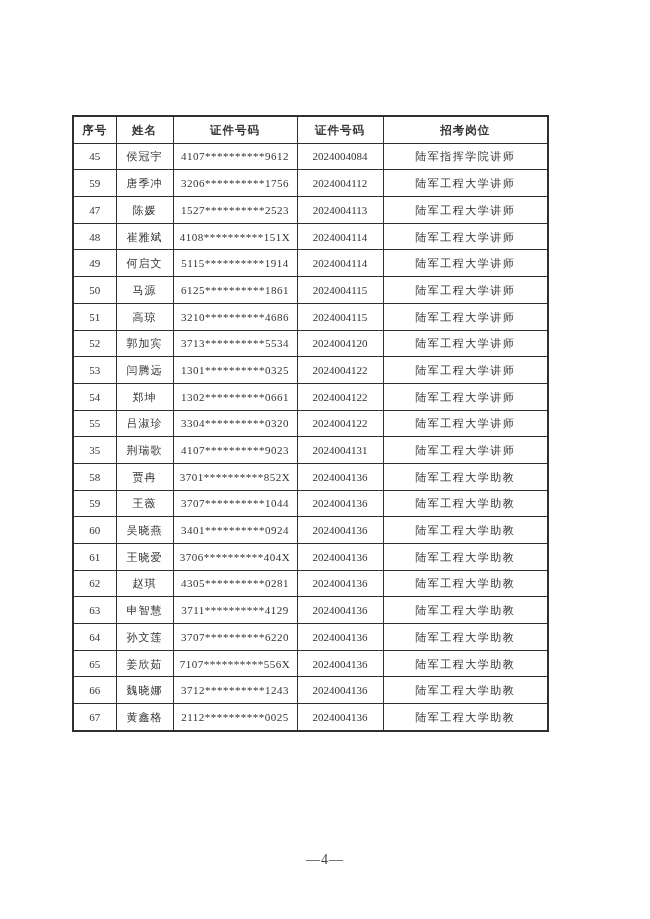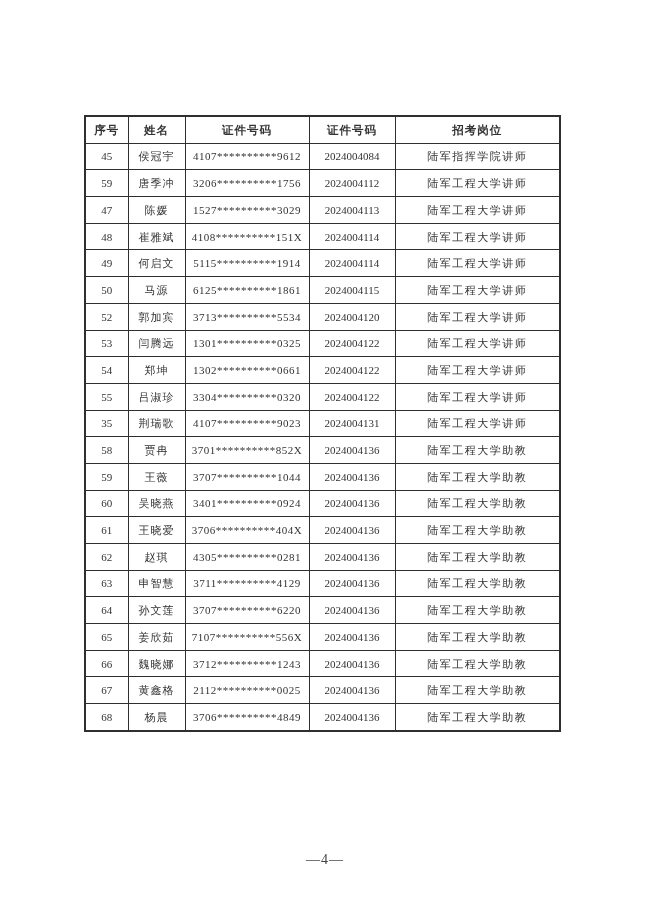--- a/index.html
+++ b/index.html
@@ -11,21 +11,21 @@
     position: relative;
     width: 650px;
     height: 919px;
     background: #ffffff;
     font-family: "Liberation Serif", "DejaVu Serif", serif;
     color: #333333;
     overflow: hidden;
   }
   table.roster {
     position: absolute;
-    left: 84px;
+    left: 72px;
     top: 115px;
     width: 475px;
     border-collapse: collapse;
     table-layout: fixed;
     border: 2px solid #2f2f2f;
     padding-left: 16px;
   }
   table.roster th,
   table.roster td {
     border: 1px solid #2f2f2f;
@@ -96,21 +96,21 @@
         <tr>
           <td class="c0">59</td>
           <td class="c1">唐季冲</td>
           <td class="c2">3206**********1756</td>
           <td class="c3">2024004112</td>
           <td class="c4">陆军工程大学讲师</td>
         </tr>
         <tr>
           <td class="c0">47</td>
           <td class="c1">陈媛</td>
-          <td class="c2">1527**********3029</td>
+          <td class="c2">1527**********2523</td>
           <td class="c3">2024004113</td>
           <td class="c4">陆军工程大学讲师</td>
         </tr>
         <tr>
           <td class="c0">48</td>
           <td class="c1">崔雅斌</td>
           <td class="c2">4108**********151X</td>
           <td class="c3">2024004114</td>
           <td class="c4">陆军工程大学讲师</td>
         </tr>
@@ -122,20 +122,27 @@
           <td class="c4">陆军工程大学讲师</td>
         </tr>
         <tr>
           <td class="c0">50</td>
           <td class="c1">马源</td>
           <td class="c2">6125**********1861</td>
           <td class="c3">2024004115</td>
           <td class="c4">陆军工程大学讲师</td>
         </tr>
         <tr>
+          <td class="c0">51</td>
+          <td class="c1">高琼</td>
+          <td class="c2">3210**********4686</td>
+          <td class="c3">2024004115</td>
+          <td class="c4">陆军工程大学讲师</td>
+        </tr>
+        <tr>
           <td class="c0">52</td>
           <td class="c1">郭加宾</td>
           <td class="c2">3713**********5534</td>
           <td class="c3">2024004120</td>
           <td class="c4">陆军工程大学讲师</td>
         </tr>
         <tr>
           <td class="c0">53</td>
           <td class="c1">闫腾远</td>
           <td class="c2">1301**********0325</td>
@@ -226,25 +233,18 @@
           <td class="c3">2024004136</td>
           <td class="c4">陆军工程大学助教</td>
         </tr>
         <tr>
           <td class="c0">67</td>
           <td class="c1">黄鑫格</td>
           <td class="c2">2112**********0025</td>
           <td class="c3">2024004136</td>
           <td class="c4">陆军工程大学助教</td>
         </tr>
-        <tr>
-          <td class="c0">68</td>
-          <td class="c1">杨晨</td>
-          <td class="c2">3706**********4849</td>
-          <td class="c3">2024004136</td>
-          <td class="c4">陆军工程大学助教</td>
-        </tr>
       </tbody>
   </table>
 
   <div class="page-footer">—4—</div>
 
 </div>
 
 </body></html>

